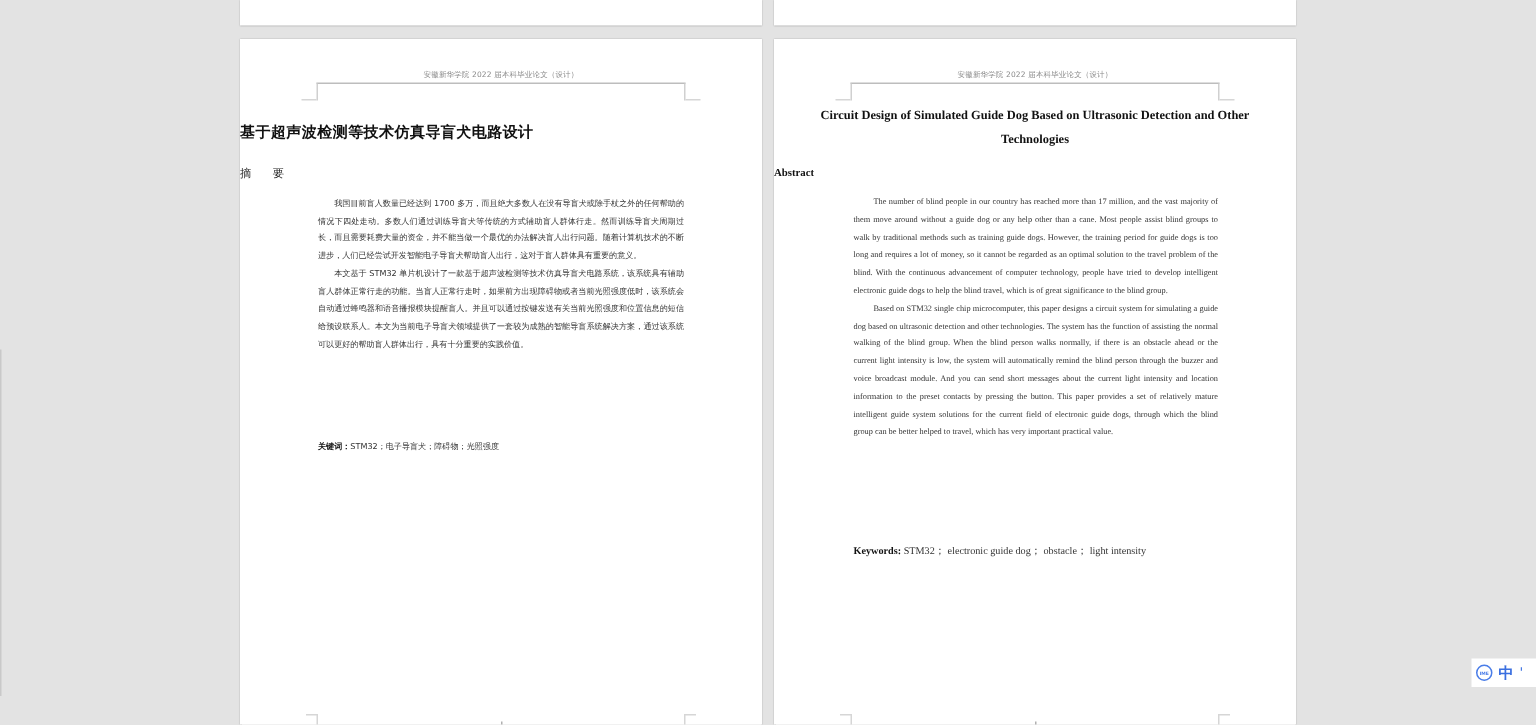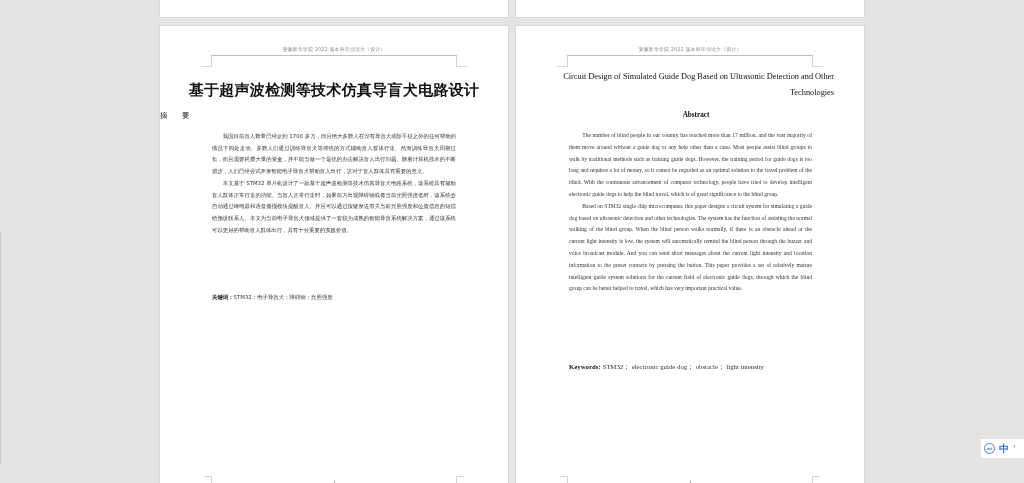--- a/index.html
+++ b/index.html
@@ -44,49 +44,49 @@
   }
   .foot-corner.l { left: 44px; border-right: 1px solid #d6d6d6; }
   .foot-corner.r { right: 44px; border-left: 1px solid #d6d6d6; }
   .foot-mark {
     position: absolute; top: 455px; left: 50%; width: 1px; height: 3px;
     background: #b0b0b0;
   }
 
   
   .cn-title {
-    position: absolute; top: 55px; left: 0; right: 0; text-align: center;
+    position: absolute; top: 55px; left: 0; right: 0; text-align: left;
     font-family: Liberation Serif, serif; font-weight: bold;
-    font-size: 15px; color: #111; letter-spacing: 0.3px;
+    font-size: 10px; color: #111; letter-spacing: 0.3px;
   }
   .cn-abs-heading {
     position: absolute; top: 85px; left: 0; right: 0; text-align: left;
     font-family: "DejaVu Sans", sans-serif; font-size: 7.5px; color: #222;
     letter-spacing: 6px;
   }
   .cn-body {
     position: absolute; top: 105px; left: 52px; width: 244px;
     font-family: "DejaVu Sans", sans-serif; font-size: 5.4px; color: #333;
     line-height: 11.7px; text-align: justify;
   }
   .cn-body p { margin: 0; text-indent: 2em; }
   .cn-keywords {
     position: absolute; top: 268px; left: 52px; width: 244px;
     font-family: "DejaVu Sans", sans-serif; font-size: 5.4px; color: #333;
   }
   .cn-keywords .kw-label { font-weight: bold; color: #111; }
 
   
   .en-title {
-    position: absolute; top: 43px; left: 30px; right: 30px; text-align: right;
-    font-weight: normal; font-size: 8.3px; color: #111; line-height: 15.5px;
+    position: absolute; top: 43px; left: 30px; right: 30px; text-align: center;
+    font-weight: bold; font-size: 8.3px; color: #111; line-height: 15.5px;
   }
   .en-abs-heading {
-    position: absolute; top: 85px; left: 0; right: 0; text-align: center;
-    font-weight: bold; font-size: 7.2px; color: #111; margin-left: 12px;
+    position: absolute; top: 85px; left: 0; right: 0; text-align: left;
+    font-weight: bold; font-size: 7.2px; color: #111;
   }
   .en-body {
     position: absolute; top: 104px; left: 53px; width: 243px;
     font-size: 5.55px; color: #333; line-height: 11.8px; text-align: justify;
   }
   .en-body p { margin: 0; text-indent: 2.4em; }
   .en-keywords {
     position: absolute; top: 336px; left: 53px; width: 260px;
     font-size: 6.8px; color: #333;
   }

